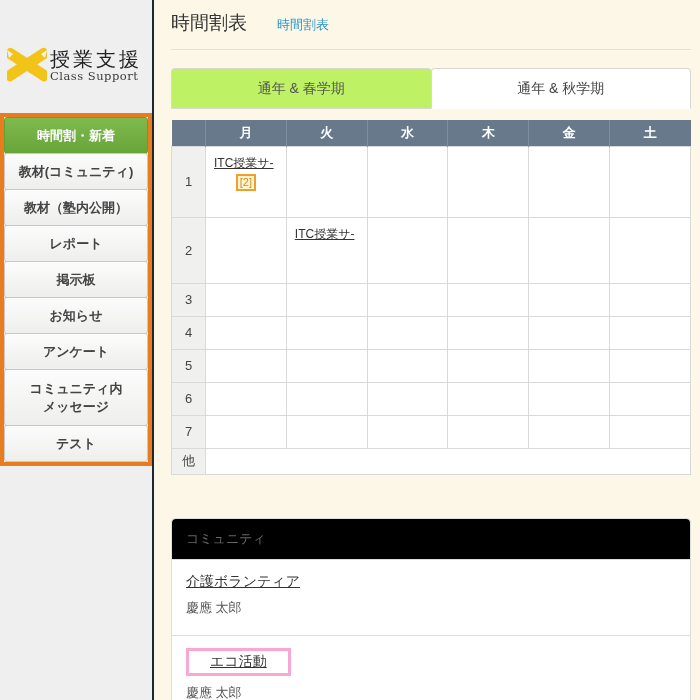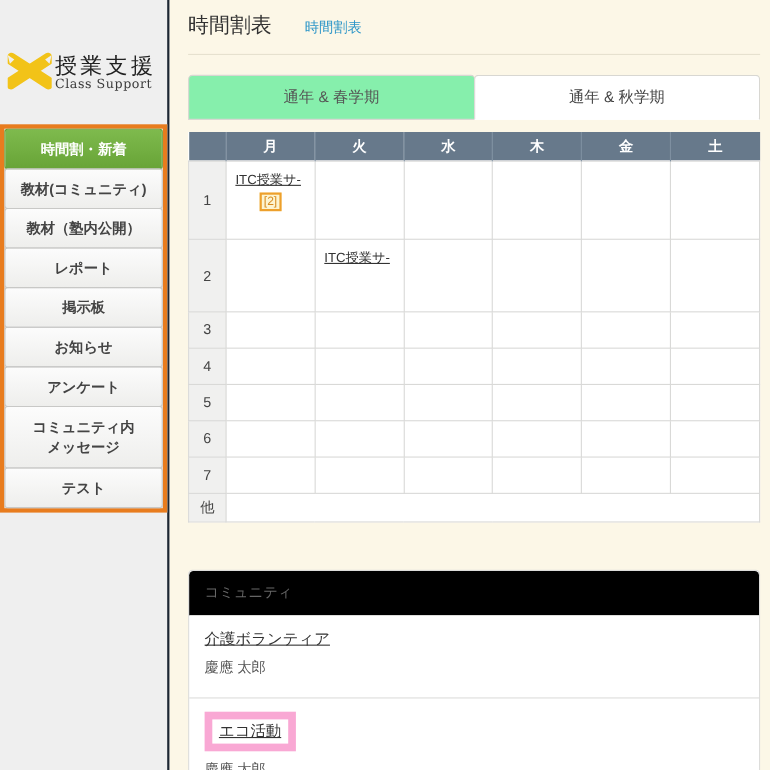--- a/index.html
+++ b/index.html
@@ -66,21 +66,21 @@
     display: flex; align-items: baseline; gap: 30px;
   }
   .page-title { font-size: 19px; color: #333; font-weight: 400; margin: 0; }
   .toggle-link { font-size: 13px; color: #2d96c8; cursor: pointer; }
   .header-divider { margin-top: 13px; border-top: 1px solid #e6e1cf; height: 0; }
   .tabs { display: flex; margin-top: 18px; height: 41px; }
   .tab {
     flex: 1;
     display: flex; align-items: center; justify-content: center;
     font-size: 14px; color: #555;
-    background: #86efac;
+    background: #bef264;
     border: 1px solid #d8d7d2;
     border-radius: 4px 4px 0 0;
     cursor: pointer;
   }
   .tab + .tab { margin-left: -1px; }
   .tab.active { background: #fff; border-bottom-color: #fff; color: #444; }
   table.timetable {
     margin-top: 11px;
     width: 520px;
     border-collapse: collapse;
@@ -148,22 +148,22 @@
   }
   .community-entry { padding: 12px 14px 18px; }
   .community-entry + .community-entry { border-top: 1px solid #dddddb; }
   .entry-link {
     font-size: 14px; color: #333;
     text-decoration: underline;
     cursor: pointer;
   }
   .entry-link.highlighted {
     display: inline-block;
-    border: 7px solid #f9a8d4;
-    padding: 2px 6px;
+    border: 3px solid #f9a8d4;
+    padding: 2px 21px;
   }
   .entry-owner { margin-top: 8px; font-size: 13px; color: #555; }
 </style>
 </head>
 <body>
 
 <aside class="sidebar">
   <div class="logo">
     <svg width="40" height="42" viewBox="0 0 40 42">
       <g fill="#f2c318">

